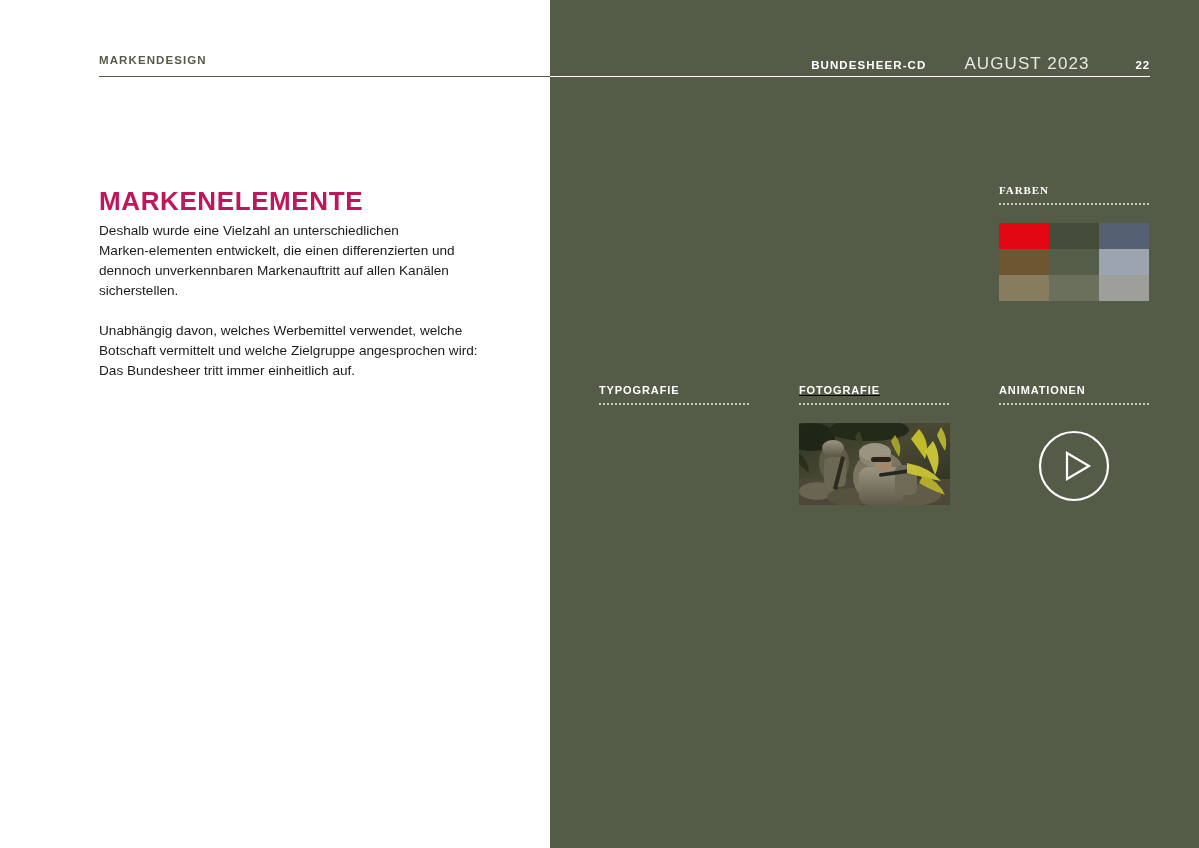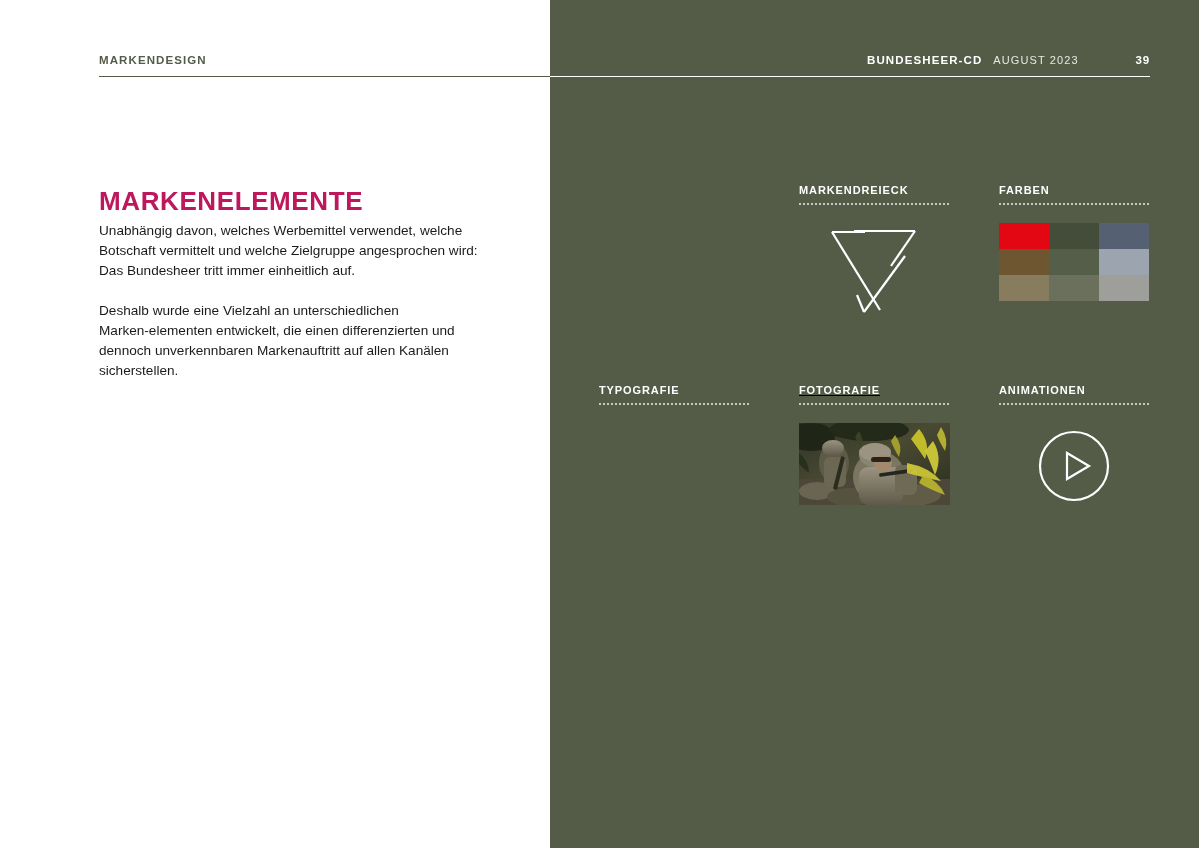--- a/index.html
+++ b/index.html
@@ -57,36 +57,37 @@
     width: 600px;
     height: 1px;
     background: #ffffff;
   }
   .hdr-right {
     position: absolute;
     right: 49px;
     top: 54px;
     display: flex;
     align-items: baseline;
-    gap: 11px;
+    gap: 0px;
     color: #ffffff;
   }
   .hdr-brand {
     font-size: 11.5px;
     font-weight: bold;
     letter-spacing: 1.1px;
     text-transform: uppercase;
     color: #ffffff;
   }
   .hdr-date {
-    font-size: 11px;
+    font-size: 17px;
     font-weight: normal;
     letter-spacing: 1.1px;
     text-transform: uppercase;
     color: #e8e9e2;
+    margin-left: 38px;
   }
   .hdr-page {
     font-size: 11.5px;
     font-weight: bold;
     letter-spacing: 0.8px;
     color: #ffffff;
     margin-left: 46px;
   }
   
   .main-title {
@@ -137,21 +138,21 @@
   }
   .tile-body {
     position: relative;
     height: 100px;
     margin-top: 17px;
   }
 
   
   #tile-logo        { left: 599px; top: 184px; }
   #tile-dreieck     { left: 799px; top: 184px; }
-  #tile-farben      { left: 999px; top: 184px; }
+  #tile-farben      { left: 999px; top: 184px; font-family: Liberation Serif, serif; }
   #tile-typografie  { left: 599px; top: 384px; }
   #tile-fotografie  { left: 799px; top: 384px; text-decoration: underline; }
   #tile-animationen { left: 999px; top: 384px; }
   #tile-sound       { left: 599px; top: 583px; }
 
   
   .logo-wrap {
     position: absolute;
     left: 50%;
     top: 2px;
@@ -257,49 +258,30 @@
 
   <div class="green-panel"></div>
 
   <div class="hdr-left-label">MARKENDESIGN</div>
   <div class="hdr-rule-left"></div>
   <div class="hdr-rule-right"></div>
 
   <div class="hdr-right">
     <span class="hdr-brand">BUNDESHEER-CD</span>
     <span class="hdr-date">AUGUST 2023</span>
-    <span class="hdr-page">39</span>
+    <span class="hdr-page">22</span>
   </div>
 
   <h1 class="main-title">MARKENELEMENTE</h1>
   <div class="body-copy">
+    <p>Deshalb wurde eine Vielzahl an unterschiedlichen Marken‑elementen entwickelt, die einen differenzierten und dennoch unverkennbaren Markenauftritt auf allen Kanälen sicherstellen.</p>
     <p>Unabhängig davon, welches Werbemittel verwendet, welche Botschaft vermittelt und welche Zielgruppe angesprochen wird: Das Bundesheer tritt immer einheitlich auf.</p>
-    <p>Deshalb wurde eine Vielzahl an unterschiedlichen Marken‑elementen entwickelt, die einen differenzierten und dennoch unverkennbaren Markenauftritt auf allen Kanälen sicherstellen.</p>
-  </div>
-
-
-  <div class="tile" id="tile-dreieck">
-    <div class="tile-label">MARKENDREIECK</div>
-    <div class="tile-rule"></div>
-    <div class="tile-body">
-      <div class="dreieck-wrap">
-        <svg width="112" height="96" viewBox="0 0 112 96" fill="none" aria-hidden="true">
-
-          <path d="M14 10 L47 10" stroke="#ffffff" stroke-width="2.2" stroke-linecap="butt"></path>
-          <path d="M14 10 L62 88" stroke="#ffffff" stroke-width="2.2" stroke-linecap="butt"></path>
-
-          <path d="M36 9 L97 9" stroke="#ffffff" stroke-width="2.2" stroke-linecap="butt"></path>
-          <path d="M97 9 L73 44" stroke="#ffffff" stroke-width="2.2" stroke-linecap="butt"></path>
-
-          <path d="M87 34 L46 90" stroke="#ffffff" stroke-width="2.2" stroke-linecap="butt"></path>
-          <path d="M46 90 L39 73" stroke="#ffffff" stroke-width="2.2" stroke-linecap="butt"></path>
-        </svg>
-      </div>
-    </div>
-  </div>
+  </div>
+
+
 
   <div class="tile" id="tile-farben">
     <div class="tile-label">FARBEN</div>
     <div class="tile-rule"></div>
     <div class="tile-body">
       <div class="swatches" id="swatch-grid">
           <div class="swatch" style="background: rgb(227, 6, 19);"></div>
           <div class="swatch" style="background: rgb(68, 77, 58);"></div>
           <div class="swatch" style="background: rgb(86, 96, 115);"></div>
           <div class="swatch" style="background: rgb(110, 87, 48);"></div>

